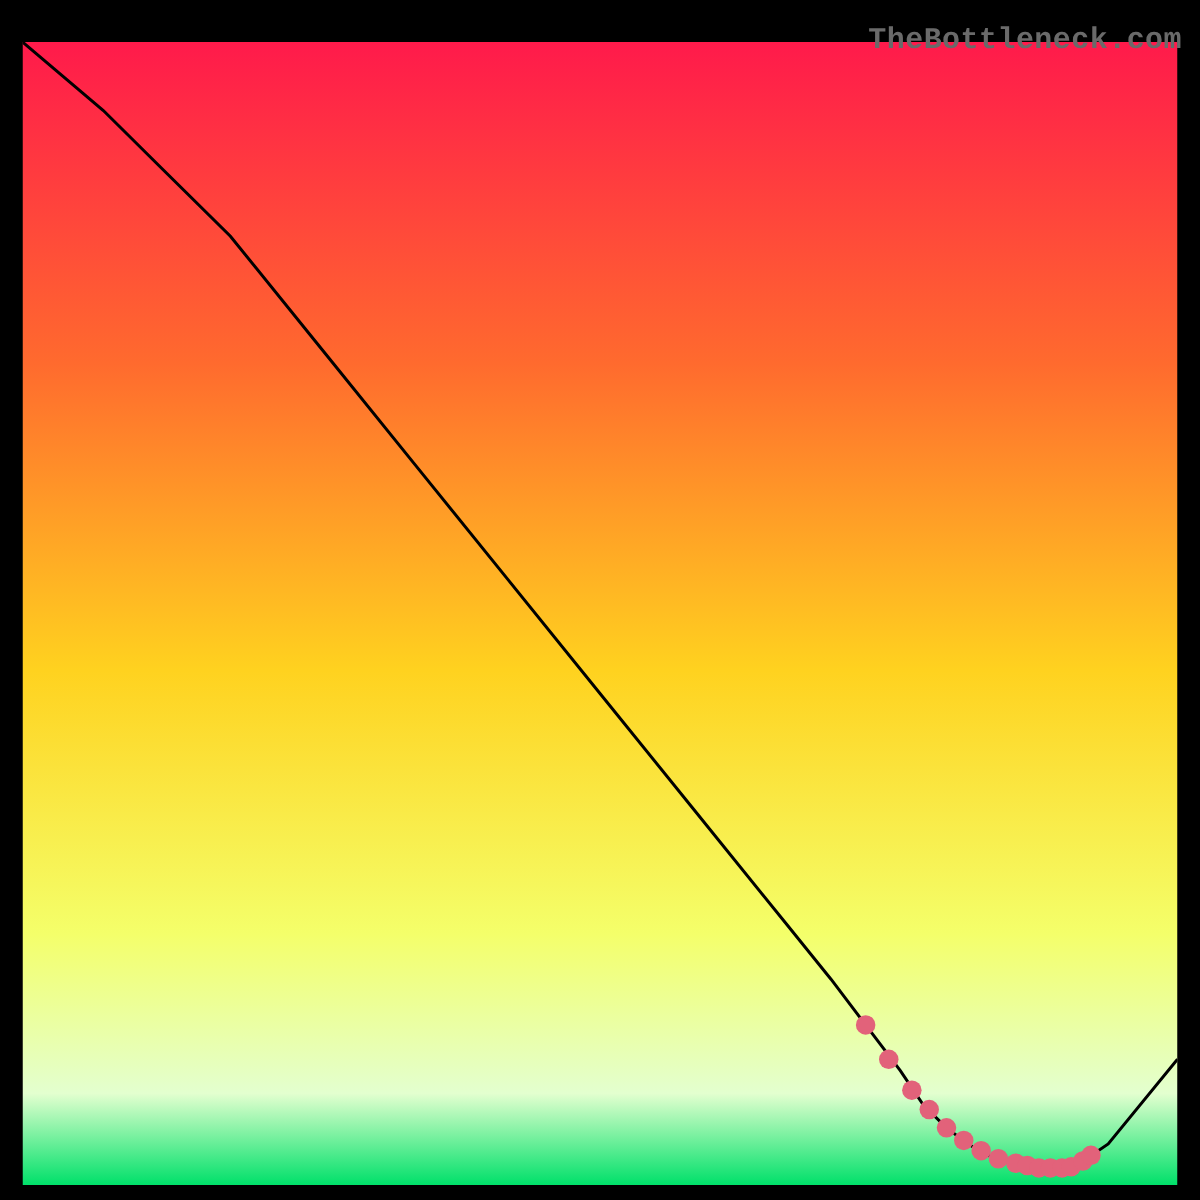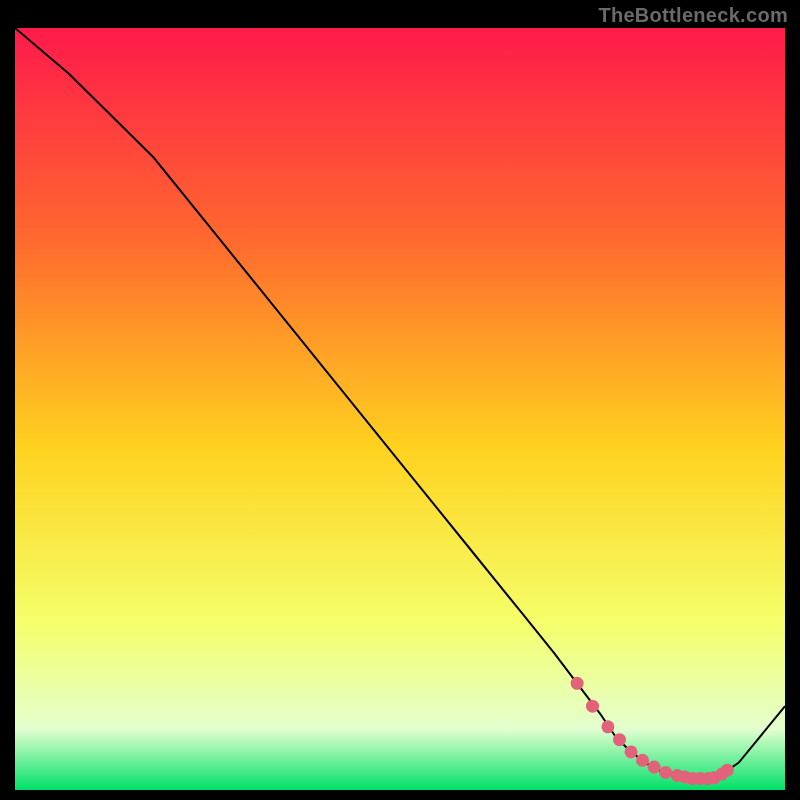--- a/index.html
+++ b/index.html
@@ -10,23 +10,23 @@
     background: #000000;
     overflow: hidden;
   }
   .container {
     position: relative;
     width: 800px;
     height: 800px;
   }
   .watermark {
     position: absolute;
-    top: 4px;
+    top: 16px;
     right: 12px;
-    font-family: Liberation Sans, sans-serif;
+    font-family: Liberation Mono, monospace;
     font-size: 20px;
     font-weight: 600;
     color: #6a6a6a;
     letter-spacing: 0.3px;
     z-index: 10;
   }
   .plot-wrap {
     position: absolute;
     left: 15px;
     top: 28px;

